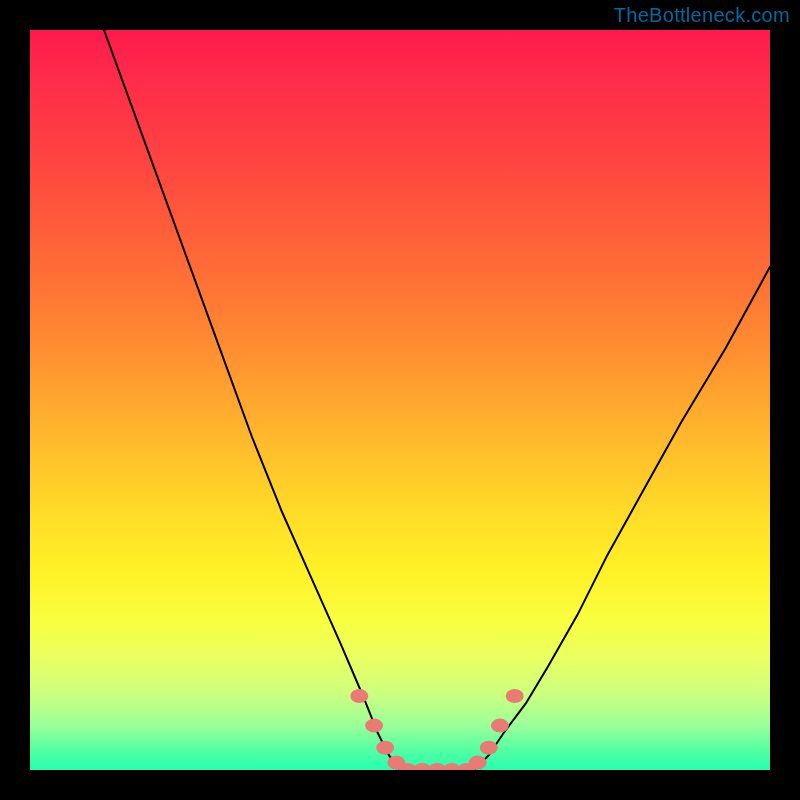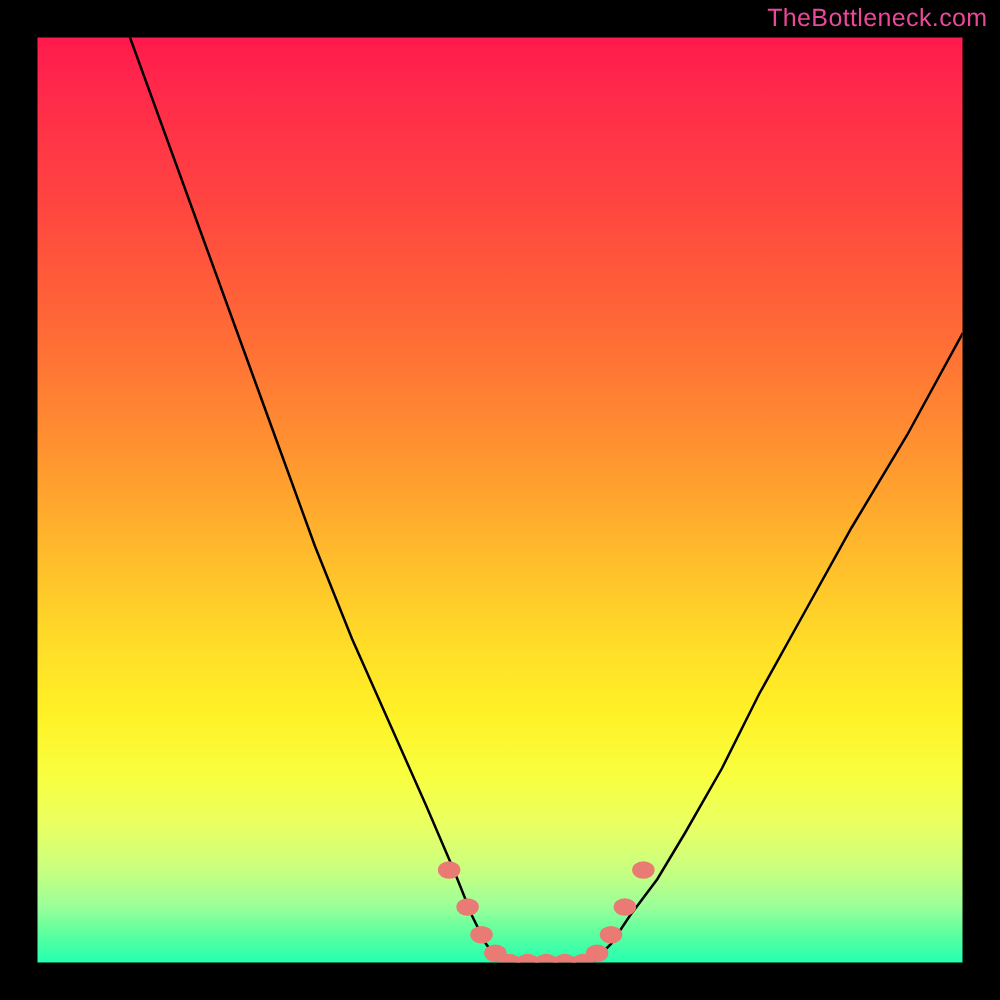--- a/index.html
+++ b/index.html
@@ -46,21 +46,21 @@
     position: absolute;
     left: 0;
     top: 0;
     width: 740px;
     height: 740px;
   }
   .watermark {
     position: absolute;
     top: 4px;
     right: 10px;
-    color: #ec4899;
+    color: #0369a1;
     font-size: 20px;
     font-weight: 500;
     letter-spacing: 0.3px;
     user-select: none;
   }
 </style>
 </head>
 <body>
 
 <div class="frame">

